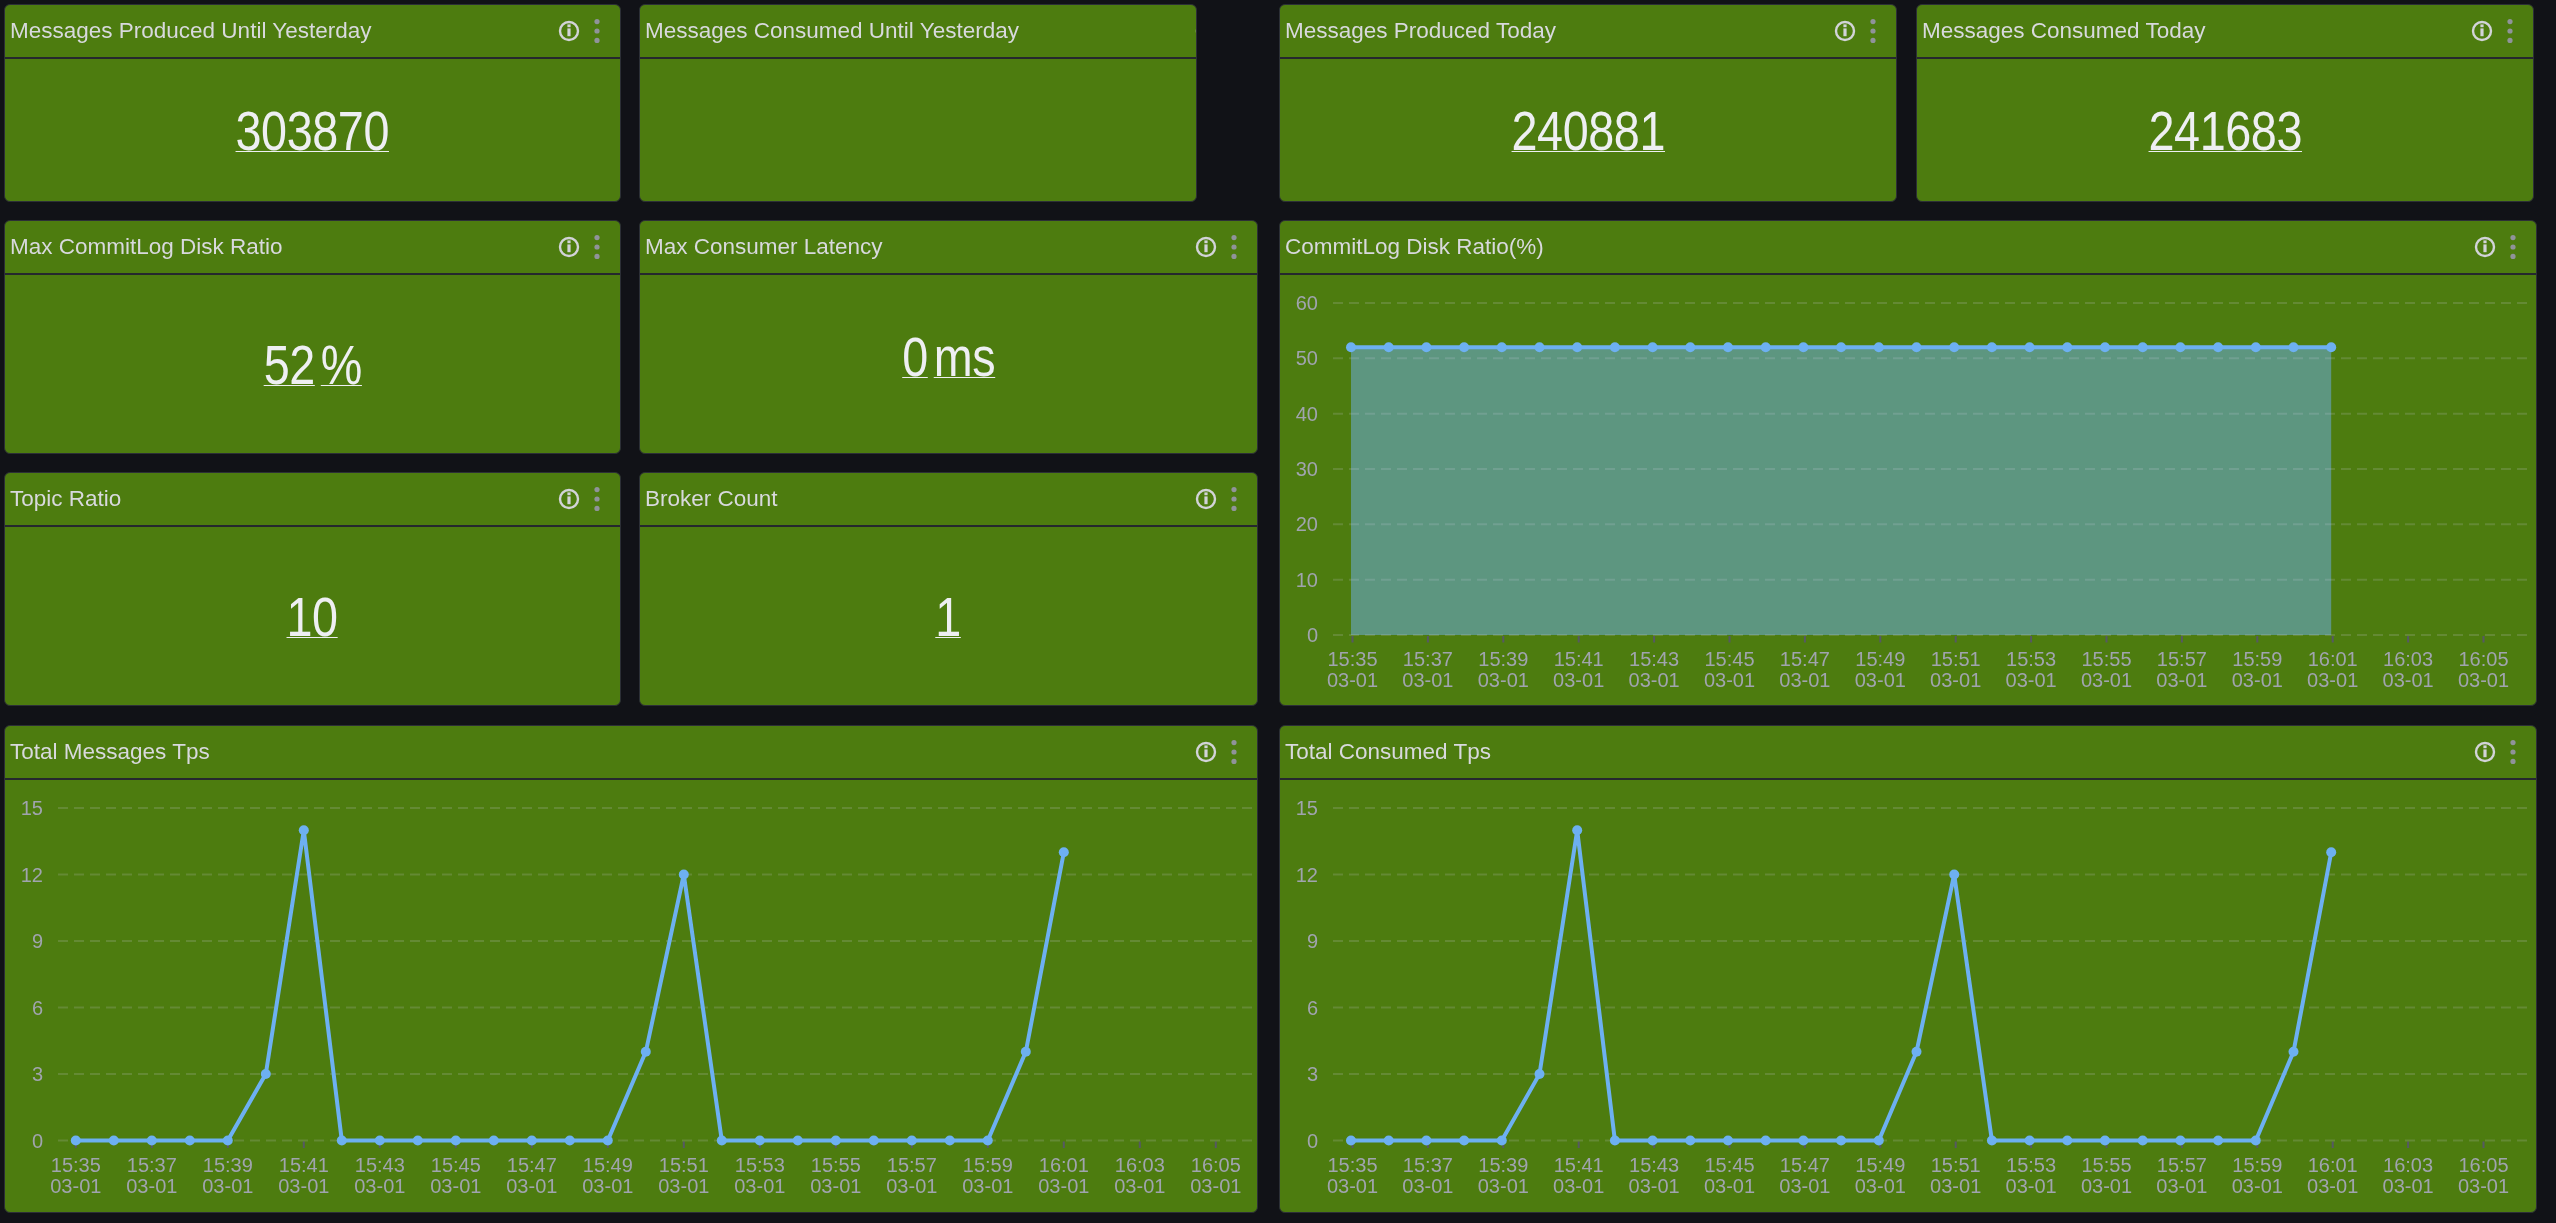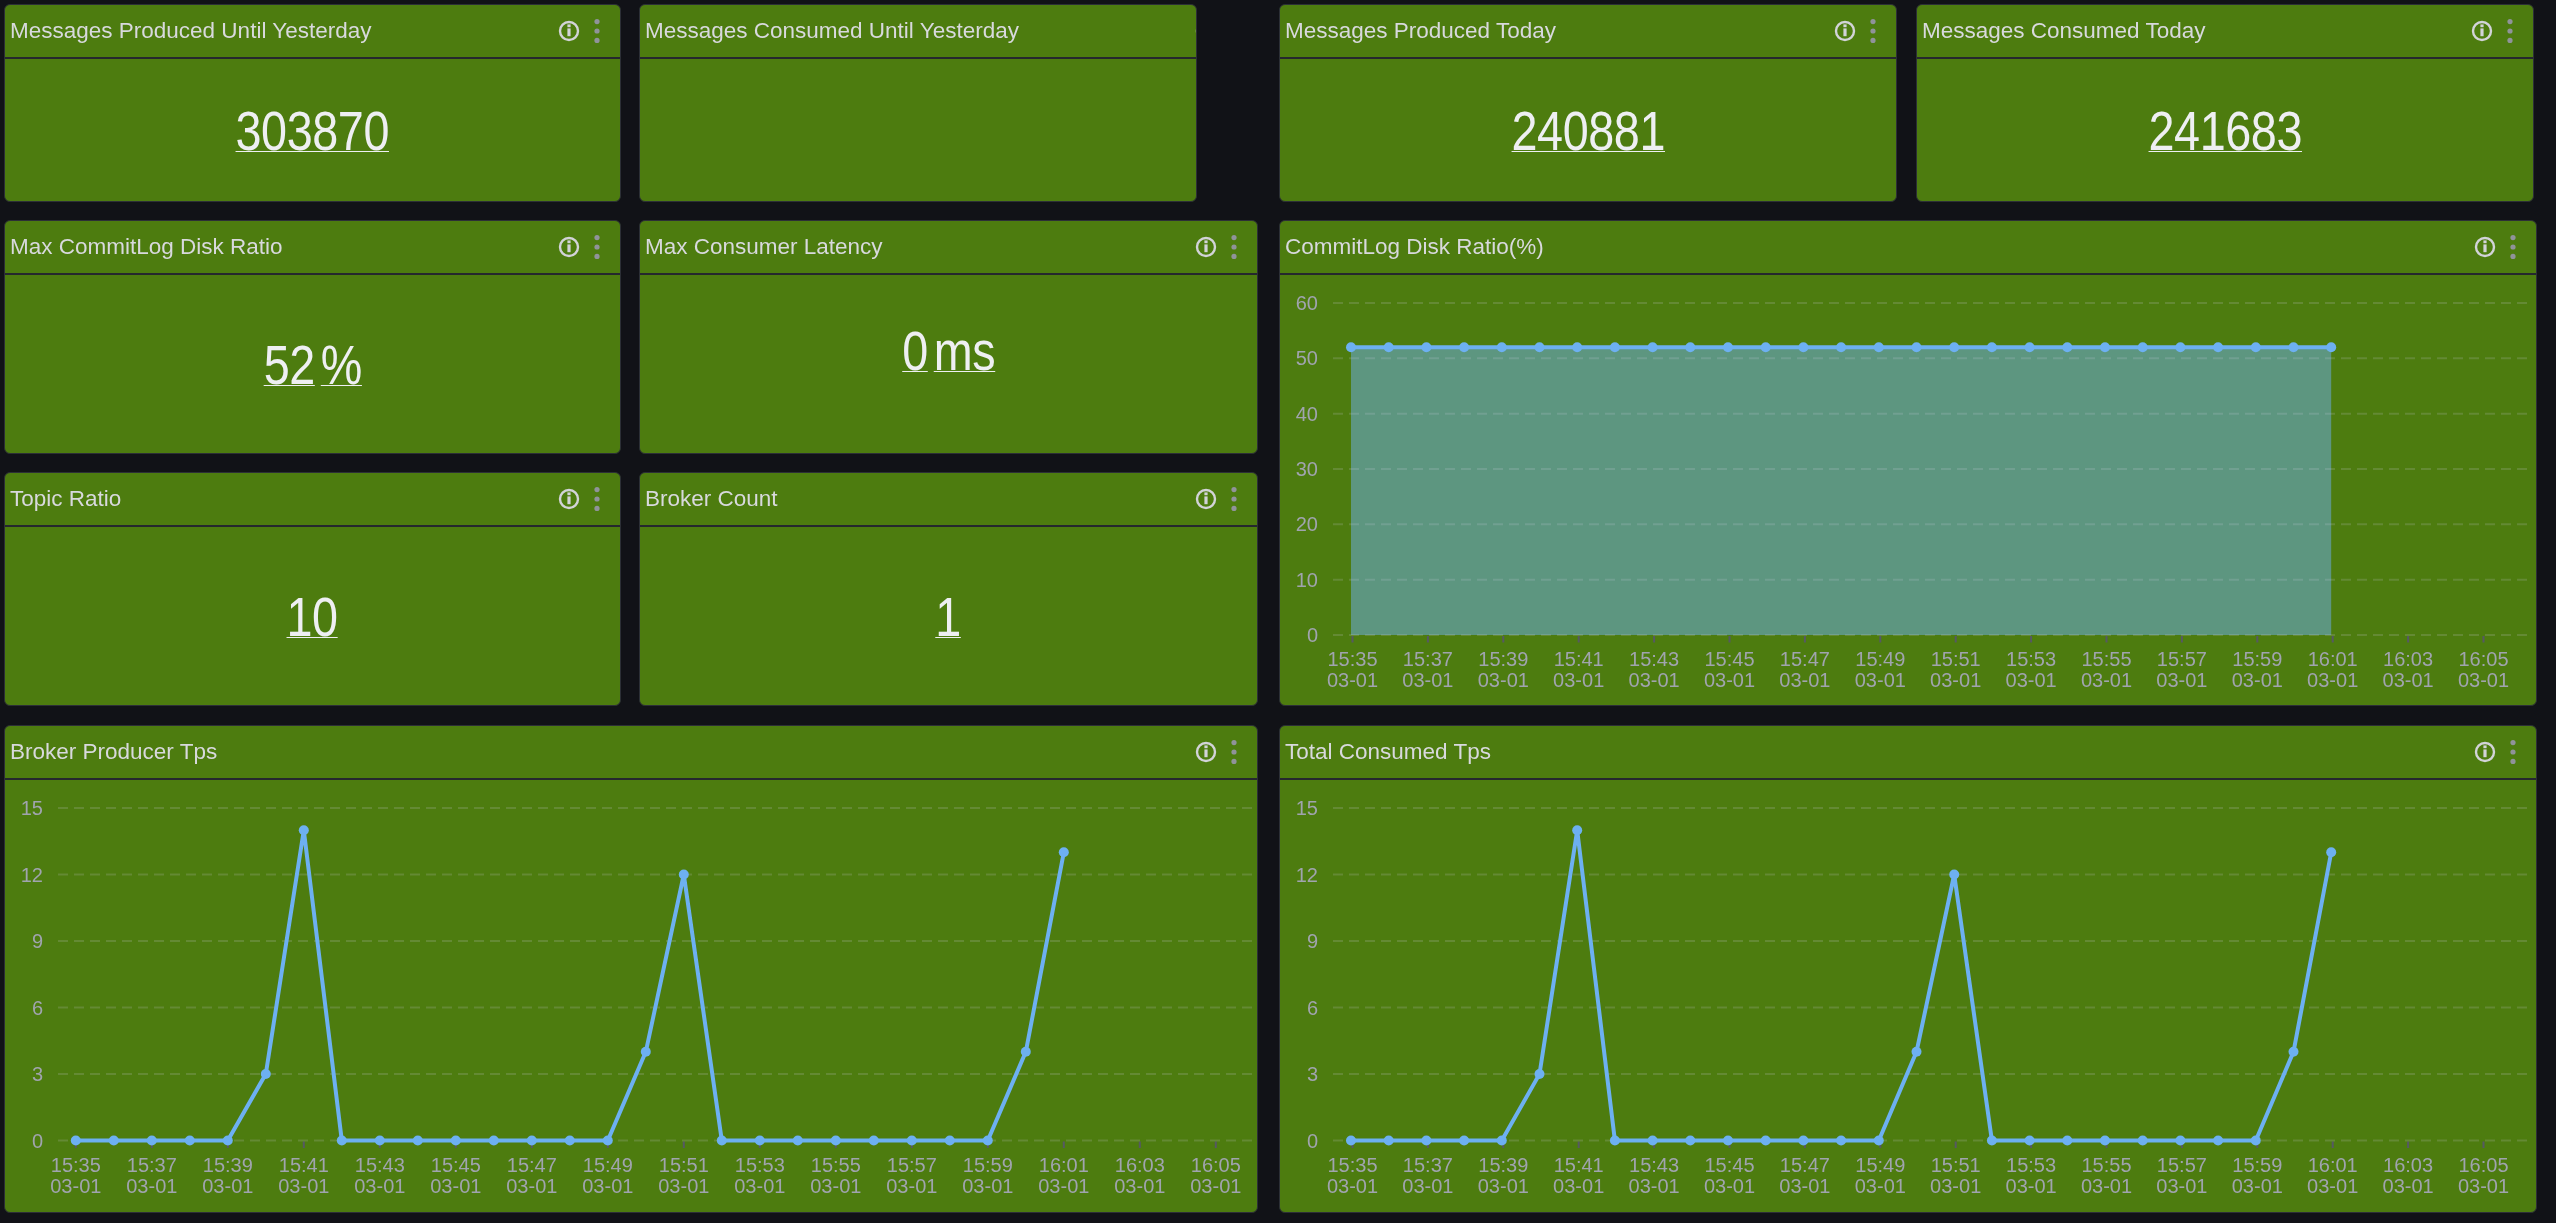--- a/index.html
+++ b/index.html
@@ -128,21 +128,21 @@
 <circle cx="566" cy="26" r="9"></circle>
 </g>
 <rect x="564.4" y="23.4" width="3.2" height="7.8" fill="#d2d3d8"></rect>
 <rect x="564.4" y="19.4" width="3.2" height="2.8" fill="#d2d3d8"></rect>
 <g fill="#90939a">
 <circle cx="594" cy="16.6" r="2.6"></circle>
 <circle cx="594" cy="26" r="2.6"></circle>
 <circle cx="594" cy="35.4" r="2.6"></circle>
 </g>
 </svg>
-<div class="statv" style="top:40px;height:180px">
+<div class="statv" style="top:46px;height:180px">
       <span class="vwrap"><span class="num">0</span><span class="unit">ms</span></span>
     </div>
 </div>
 <div class="panel" style="left:1279px;top:220px;width:1258px;height:486px">
 <div class="phead">
       <span class="ptitle">CommitLog Disk Ratio(%)</span>
     </div>
 <svg class="hicons" width="1258" height="54" viewBox="0 0 1258 54">
 <g stroke="#d2d3d8" fill="none" stroke-width="2.4">
 <circle cx="1205" cy="26" r="9"></circle>
@@ -284,21 +284,21 @@
 <circle cx="594" cy="26" r="2.6"></circle>
 <circle cx="594" cy="35.4" r="2.6"></circle>
 </g>
 </svg>
 <div class="statv" style="top:54px;height:180px">
       <span class="vwrap"><span class="num">1</span></span>
     </div>
 </div>
 <div class="panel" style="left:4px;top:725px;width:1254px;height:488px">
 <div class="phead">
-      <span class="ptitle">Broker Producer Tps</span>
+      <span class="ptitle">Total Messages Tps</span>
     </div>
 <svg class="hicons" width="1254" height="54" viewBox="0 0 1254 54">
 <g stroke="#d2d3d8" fill="none" stroke-width="2.4">
 <circle cx="1201" cy="26" r="9"></circle>
 </g>
 <rect x="1199.4" y="23.4" width="3.2" height="7.8" fill="#d2d3d8"></rect>
 <rect x="1199.4" y="19.4" width="3.2" height="2.8" fill="#d2d3d8"></rect>
 <g fill="#90939a">
 <circle cx="1229" cy="16.6" r="2.6"></circle>
 <circle cx="1229" cy="26" r="2.6"></circle>

